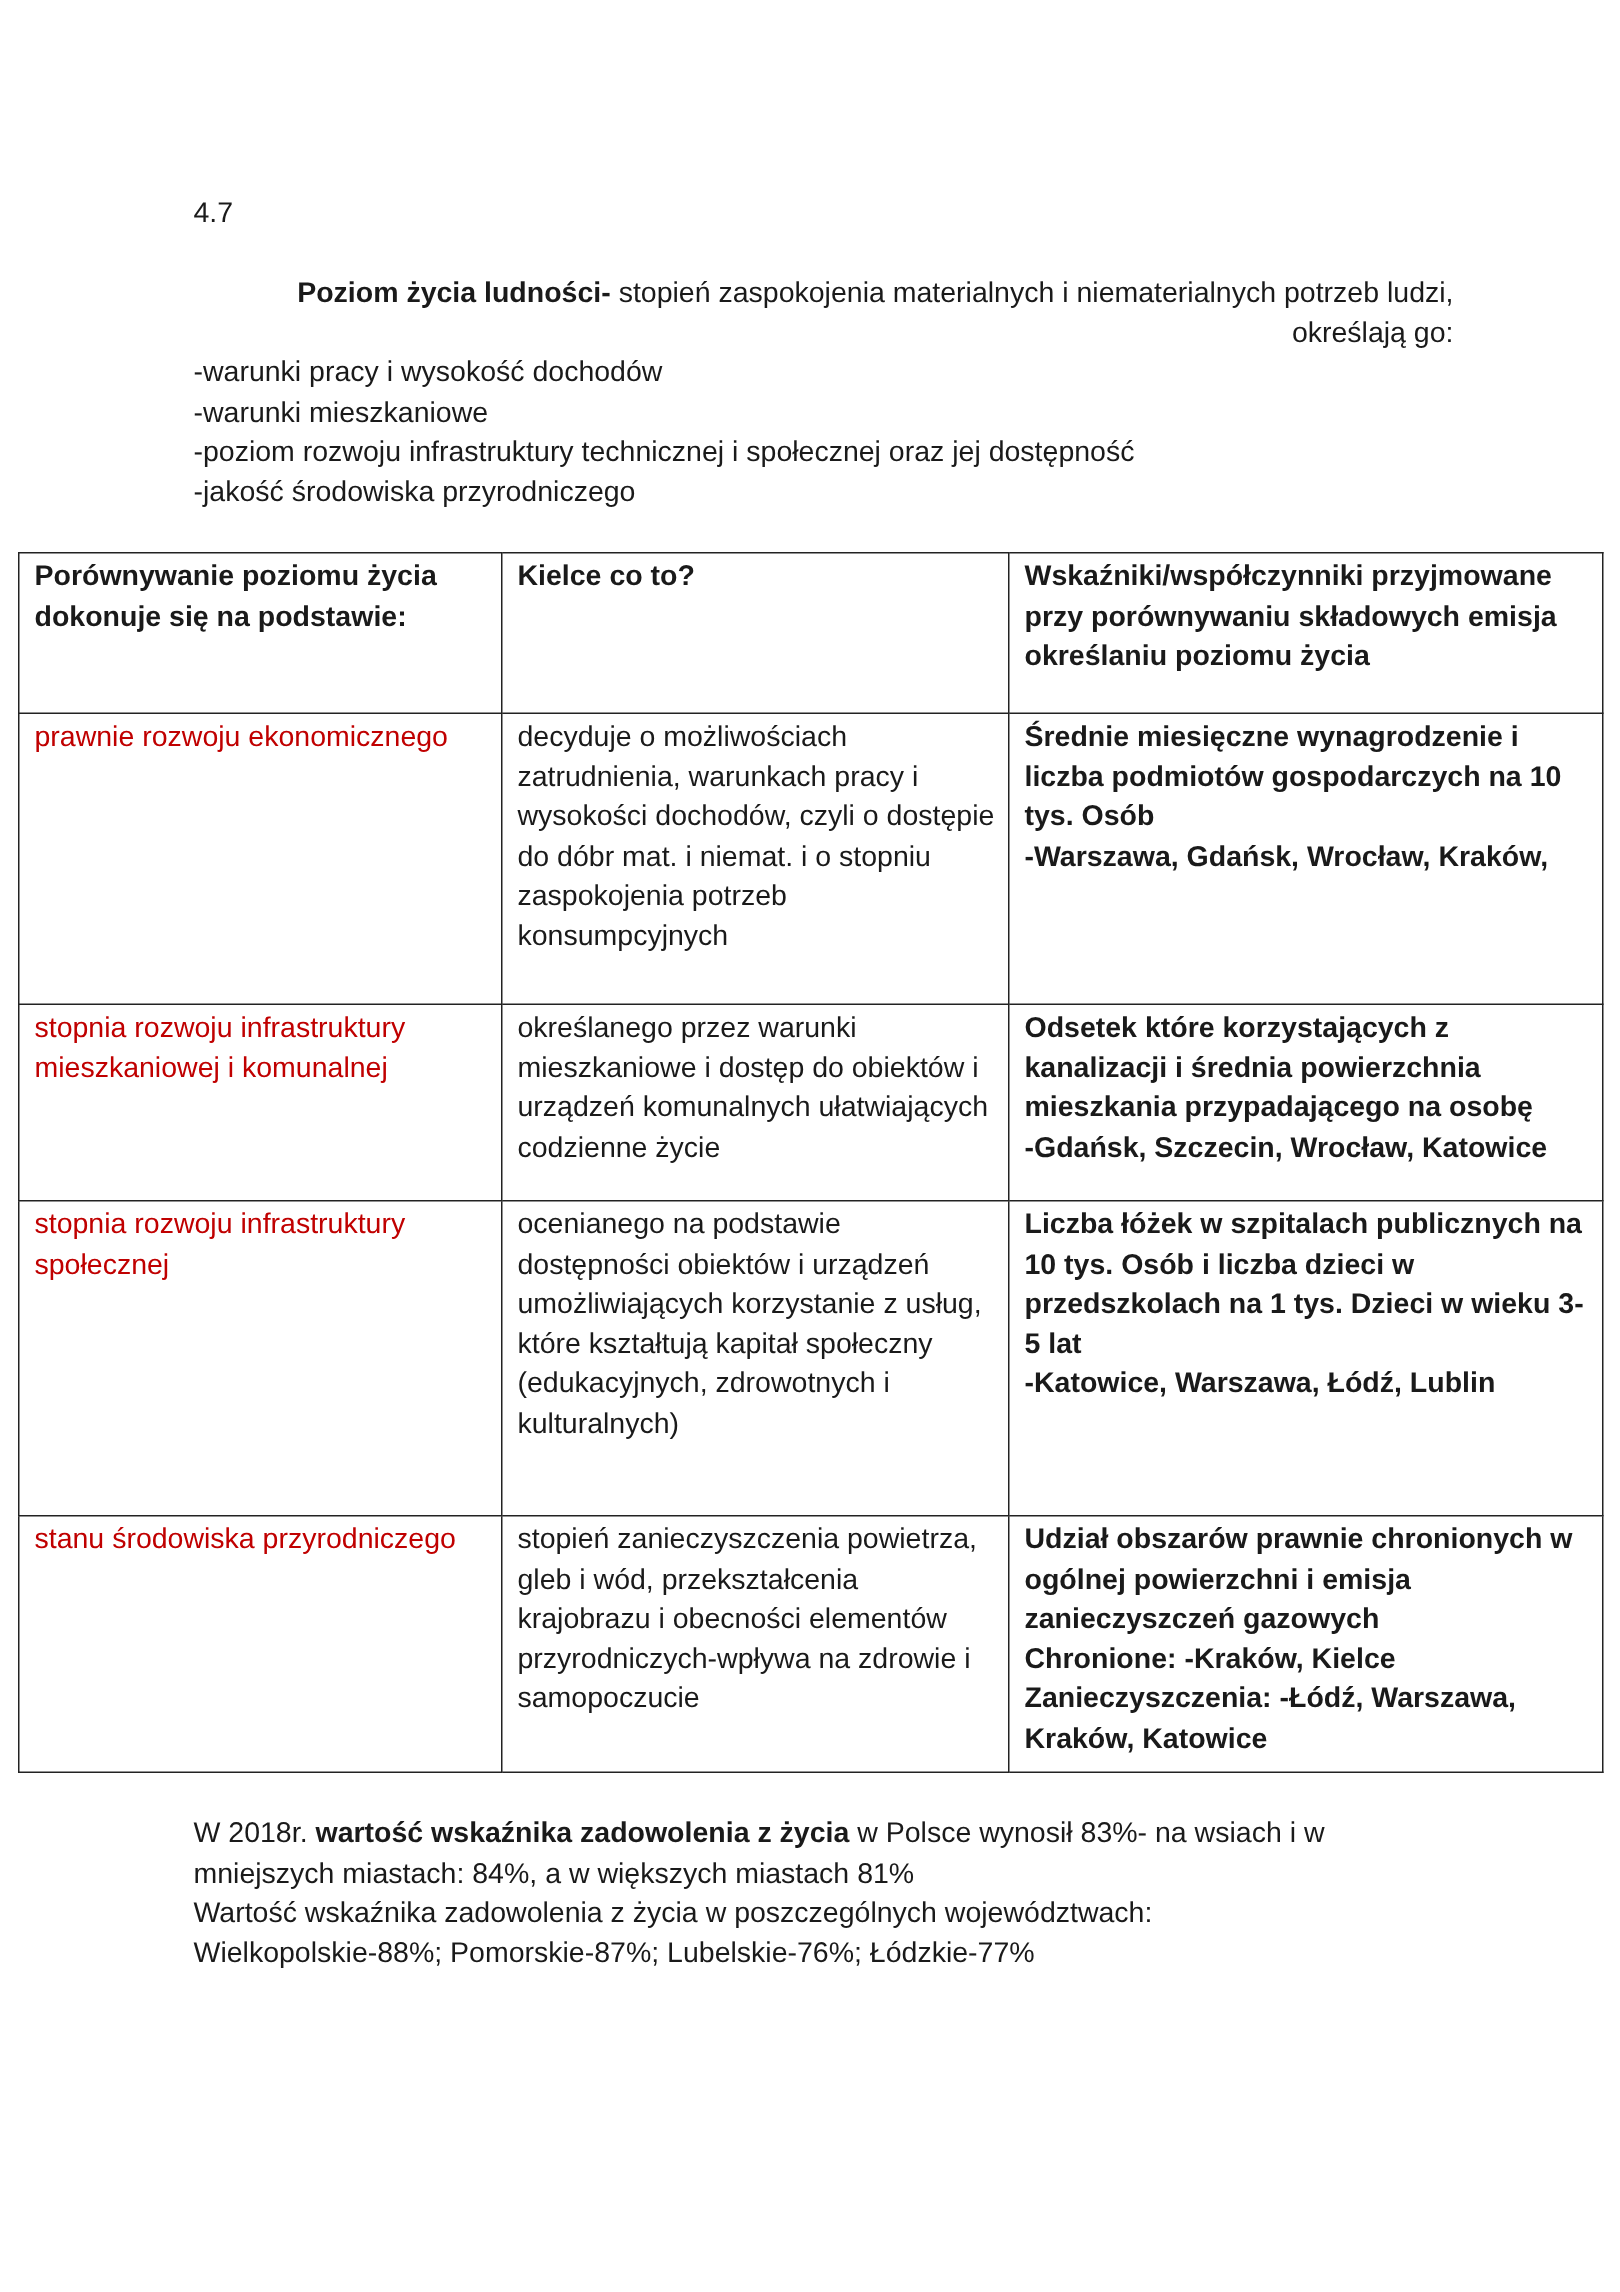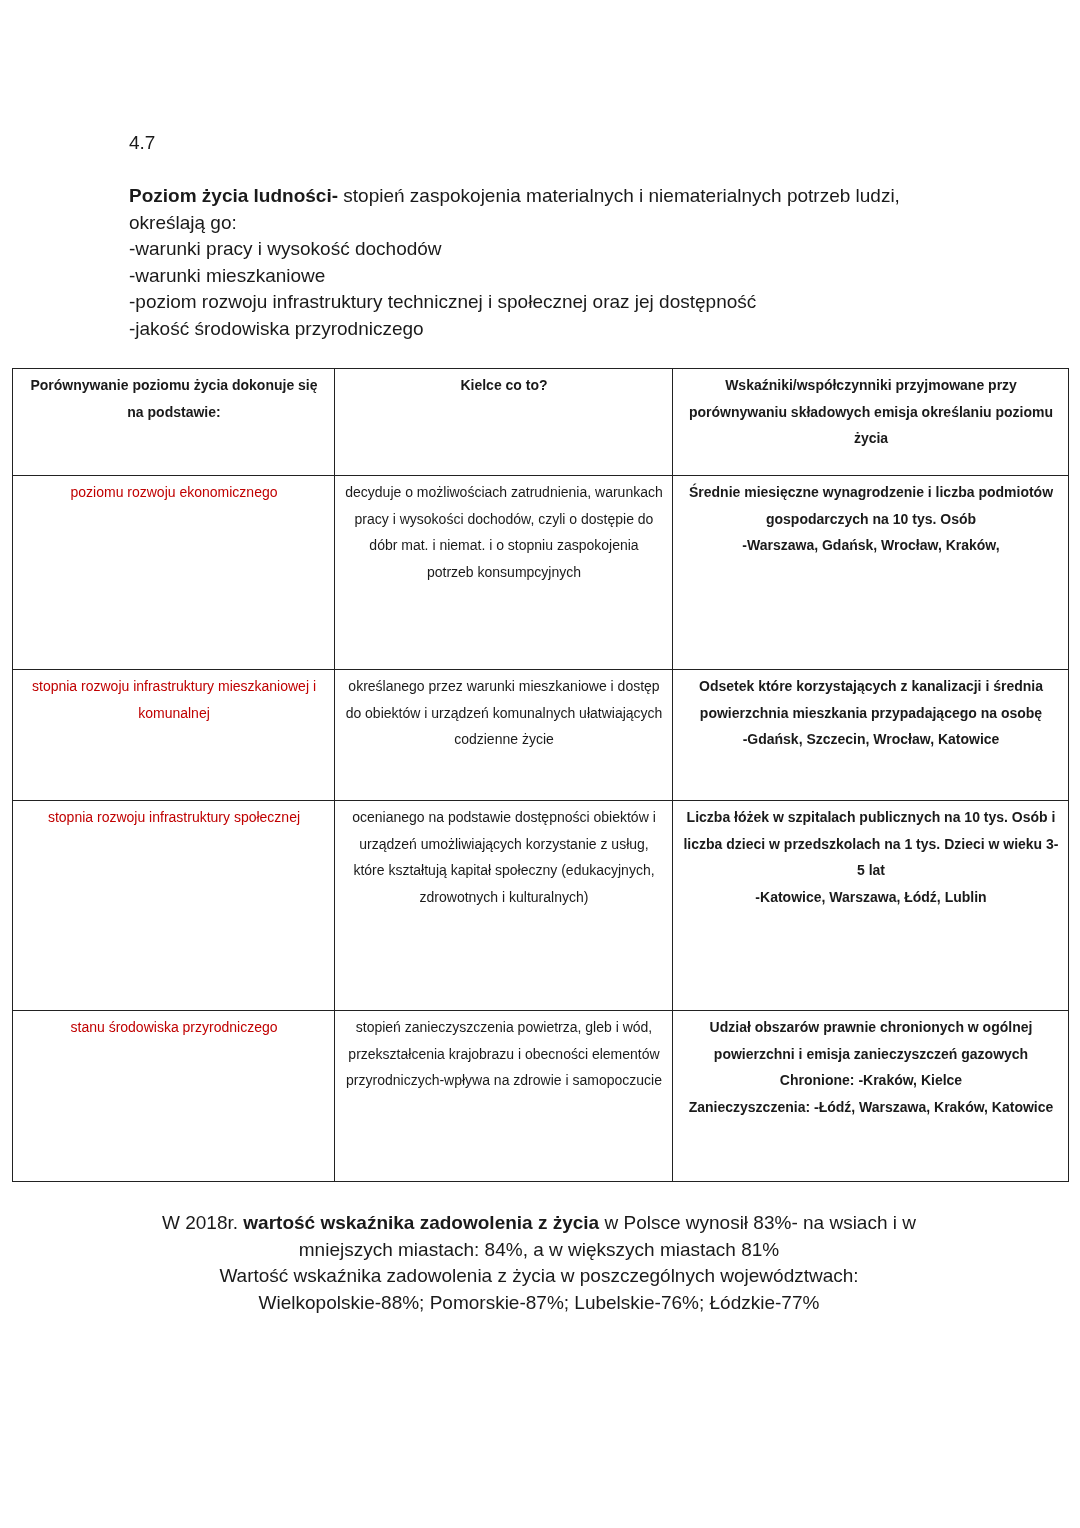--- a/index.html
+++ b/index.html
@@ -30,43 +30,43 @@
     top: 130px;
     margin: 0;
   }
   .intro {
     position: absolute;
     left: 129px;
     top: 183px;
     width: 840px;
     margin: 0;
   }
-  .intro p { margin: 0; }
+  .intro p { margin: 0; text-align: right; }
   .intro ul {
     list-style: none;
     padding: 0;
     margin: 0;
   }
   .intro li { margin: 0; }
   b, strong { font-weight: bold; }
 
   table.compare {
     position: absolute;
     left: 12px;
     top: 368px;
     width: 1056px;
     border-collapse: collapse;
     table-layout: fixed;
   }
   table.compare td, table.compare th {
     border: 1.5px solid #222;
     vertical-align: top;
     padding: 3px 9px 0 10px;
-    text-align: center;
-    font-size: 14px;
+    text-align: left;
+    font-size: 19px;
     line-height: 26.5px;
   }
   table.compare th { font-weight: bold; }
   .col1 { width: 322px; }
   .col2 { width: 338px; }
   .col3 { width: 396px; }
   .red { color: #c00000; }
   .row-head { height: 107px; }
   .row-1 { height: 194px; }
   .row-2 { height: 131px; }
@@ -74,21 +74,21 @@
   .row-4 { height: 171px; }
   .cell-line { display: block; font-weight: bold; }
 
   .summary {
     position: absolute;
     left: 129px;
     top: 1210px;
     width: 820px;
     margin: 0;
   }
-  .summary p { margin: 0; text-align: center; }
+  .summary p { margin: 0; }
 </style>
 </head>
 <body>
 
 <div class="page">
 
   <p class="section-number">4.7</p>
 
   <div class="intro">
     <p><b>Poziom życia ludności-</b><span> stopień zaspokojenia materialnych i niematerialnych potrzeb ludzi,</span></p>
@@ -108,21 +108,21 @@
       <col class="col3">
     </colgroup>
     <tbody>
         <tr class="row-head">
       <th>Porównywanie poziomu życia dokonuje się na podstawie:</th>
       <th>Kielce co to?</th>
       <th>Wskaźniki/współczynniki przyjmowane przy porównywaniu składowych emisja określaniu poziomu życia</th>
     </tr>
 
     <tr class="row-1">
-      <td class="red">poziomu rozwoju ekonomicznego</td>
+      <td class="red">prawnie rozwoju ekonomicznego</td>
       <td>decyduje o możliwościach zatrudnienia, warunkach pracy i wysokości dochodów, czyli o dostępie do dóbr mat. i niemat. i o stopniu zaspokojenia potrzeb konsumpcyjnych</td>
       <td>
         <span class="cell-line">Średnie miesięczne wynagrodzenie i liczba podmiotów gospodarczych na 10 tys. Osób</span>
         <span class="cell-line">-Warszawa, Gdańsk, Wrocław, Kraków,</span>
       </td>
     </tr>
 
     <tr class="row-2">
       <td class="red">stopnia rozwoju infrastruktury mieszkaniowej i komunalnej</td>
       <td>określanego przez warunki mieszkaniowe i dostęp do obiektów i urządzeń komunalnych ułatwiających codzienne życie</td>

